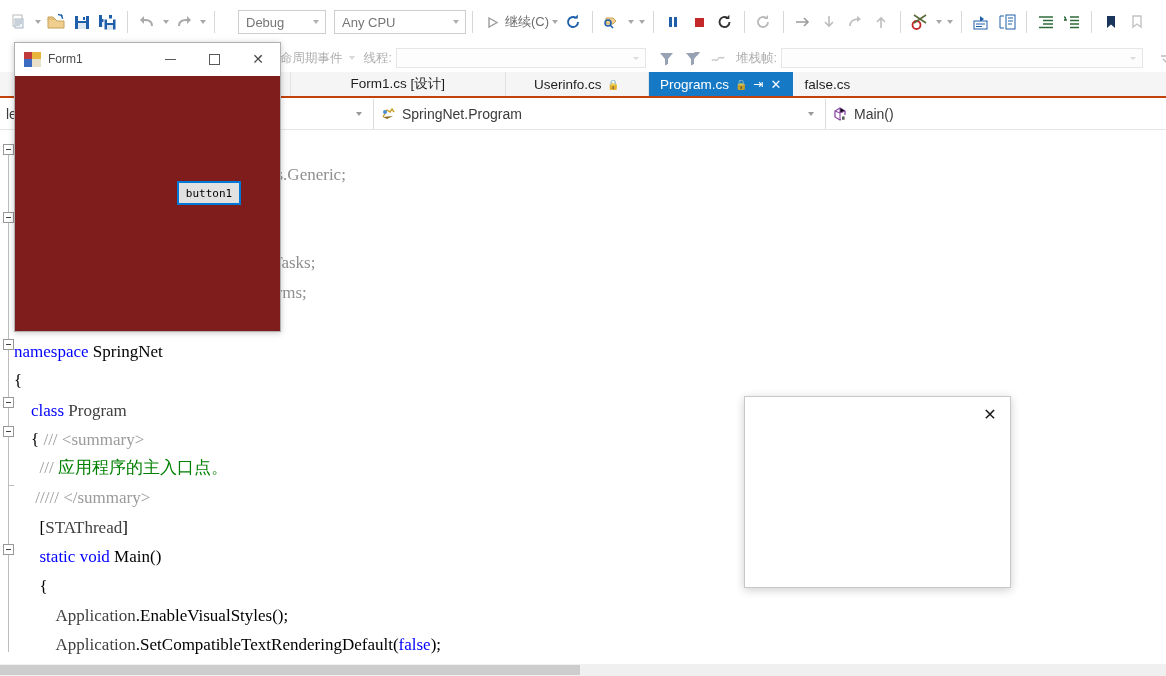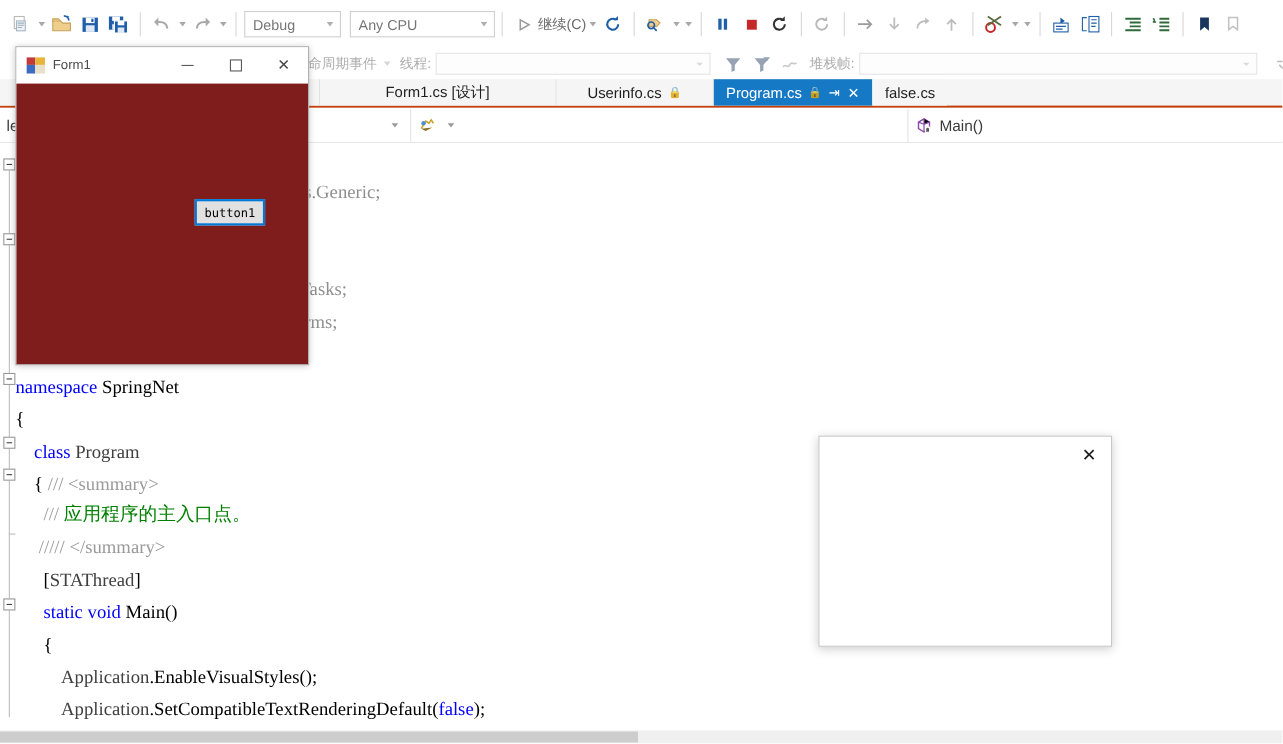--- a/index.html
+++ b/index.html
@@ -227,21 +227,21 @@
     <div class="tb-btn">
       <svg class="icon-svg" width="20" height="18" viewBox="0 0 20 18">
         <path d="M5 13c0-4 3-6 7-6h3" stroke="#a9a9a9" stroke-width="2" fill="none"></path>
         <path d="M13 3l4 4-4 4z" fill="#a9a9a9"></path>
       </svg>
     </div>
     <div class="tb-caret dim"></div>
 
     <div class="tb-sep"></div>
 
-    <div class="combo" style="width:88px;margin-left:1px;">
+    <div class="combo" style="width:88px;margin-left:17px;">
       <span class="cv">Debug</span>
       <span class="ca"></span>
     </div>
 
     <div class="combo" style="width:132px;margin-left:8px;">
       <span class="cv">Any CPU</span>
       <span class="ca"></span>
     </div>
 
     <div class="tb-sep"></div>
@@ -450,20 +450,21 @@
     <div class="nav-cell" style="width:374px;">
       <span style="flex:1;color:#3b3b3b;">let</span>
       <span class="ca"></span>
     </div>
     <div class="nav-cell" style="width:452px;">
       <svg class="icon-svg" width="16" height="16" viewBox="0 0 16 16">
         <path d="M3 11l4-7 3 2 2-3 2 3" stroke="#c9a227" stroke-width="1.4" fill="none"></path>
         <path d="M3 11l4 2 6-3" fill="#8a6d1f"></path>
         <circle cx="5" cy="6" r="2" fill="#4a8fd4"></circle>
       </svg>
+      <span style="flex:1;">SpringNet.Program</span>
       <span class="ca"></span>
     </div>
     <div class="nav-cell" style="flex:1;border-right:none;">
       <svg class="icon-svg" width="16" height="16" viewBox="0 0 16 16">
         <path d="M8 2l5 3v6l-5 3-5-3V5z" fill="none" stroke="#8b4aa8" stroke-width="1.3"></path>
         <path d="M8 2v5l5-2M8 7l-5-2M8 7v7" stroke="#8b4aa8" stroke-width="1.1"></path>
         <rect x="9" y="9" width="5" height="5" fill="#fff"></rect>
         <path d="M10 11.5a1.3 1.3 0 1 1 2.6 0v2.2h-2.6z" fill="#5a5a5a"></path>
       </svg>
       <span style="flex:1;">Main()</span>

